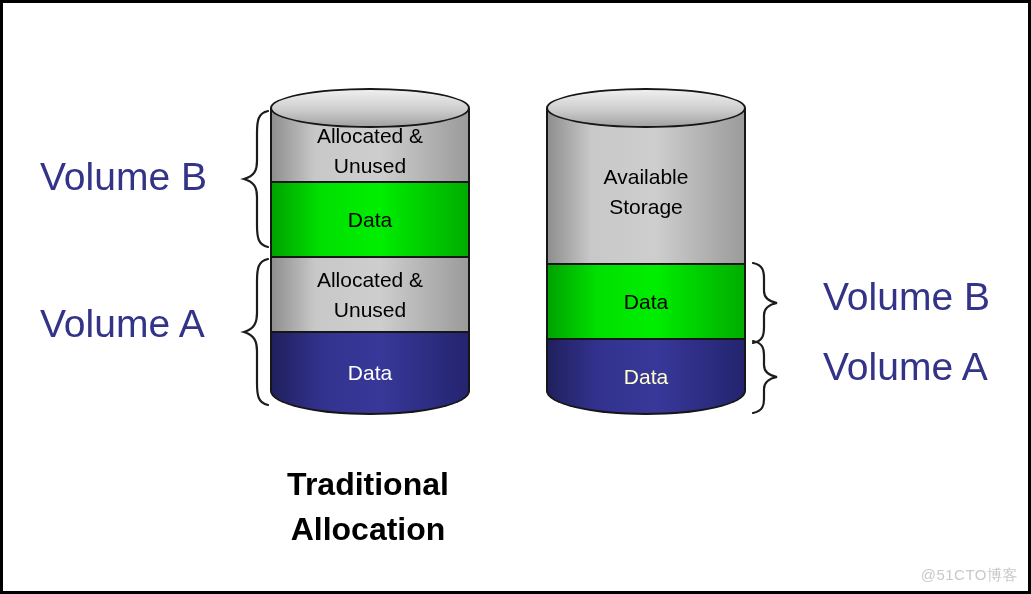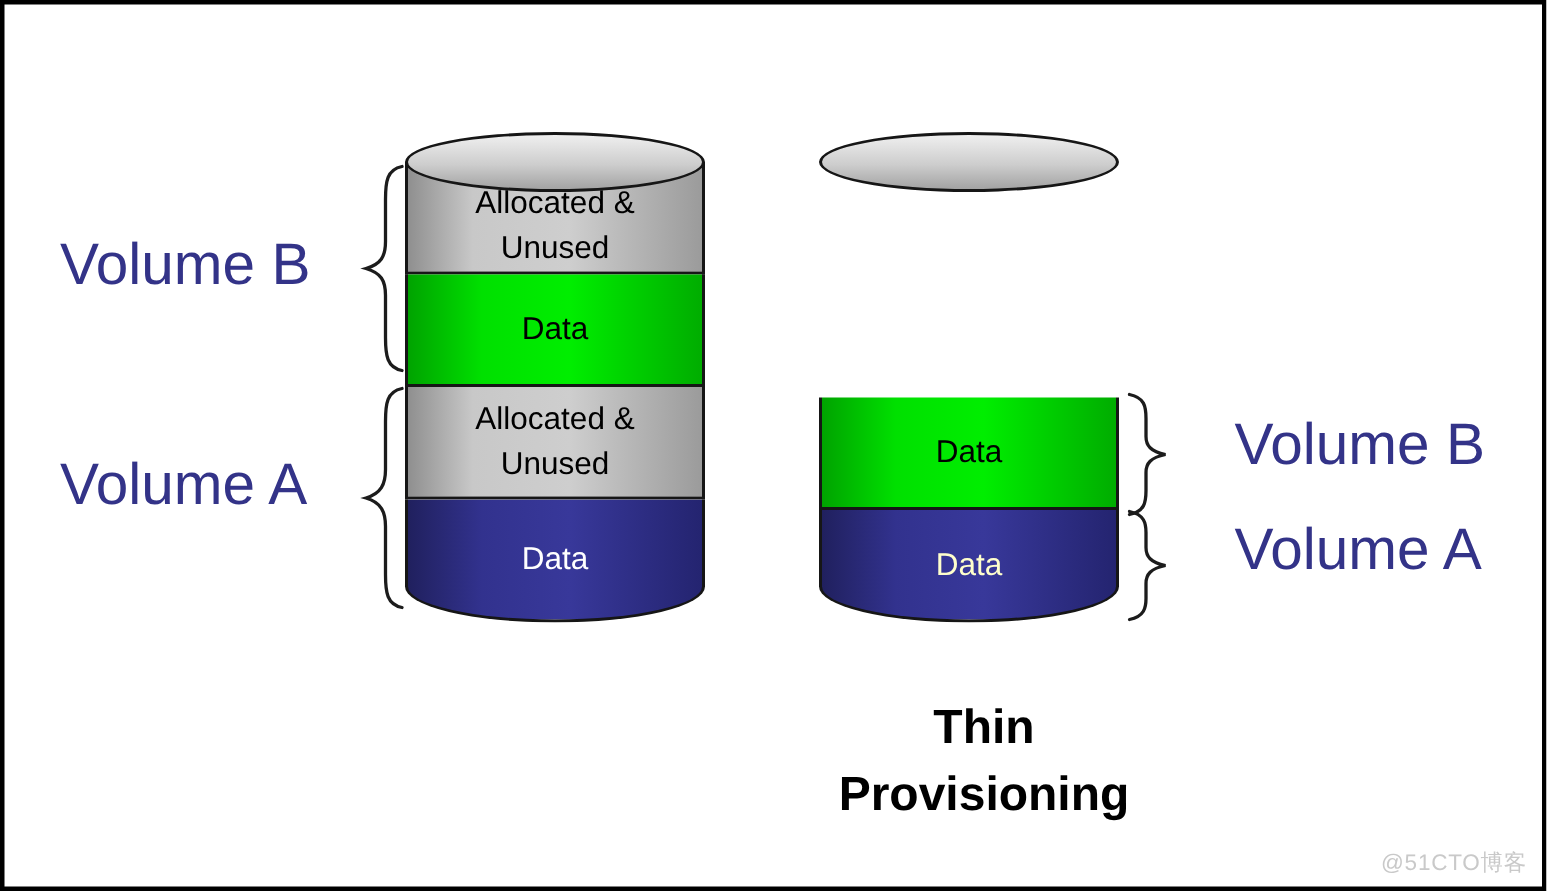--- a/index.html
+++ b/index.html
@@ -83,37 +83,41 @@
       <span>Allocated &amp;
 Unused</span>
     </div>
     <div class="sec navy bottom" style="top:245px; height:82px;">
       <span>Data</span>
     </div>
     <div class="ellipse"></div>
   </div>
 
   <div class="cylinder" style="left:543px; top:85px; width:200px; height:332px;">
+    <div class="sec gray first" style="top:20px; height:157px;">
+      <span>Available
+Storage</span>
+    </div>
     <div class="sec green" style="top:177px; height:75px;">
       <span>Data</span>
     </div>
     <div class="sec navy cream bottom" style="top:252px; height:75px;">
       <span>Data</span>
     </div>
     <div class="ellipse"></div>
   </div>
 
   <svg class="brace" style="left:747px; top:258px;" width="32" height="84" viewBox="0 0 32 84">
     <path d="M3 2 C13 4 14 10 14 18 L14 30 C14 36 17 40 27 42 C17 44 14 48 14 54 L14 66 C14 74 13 80 3 82"></path>
   </svg>
   <svg class="brace" style="left:747px; top:336px;" width="32" height="76" viewBox="0 0 32 76">
     <path d="M3 2 C13 4 14 10 14 16 L14 26 C14 32 17 36 27 38 C17 40 14 44 14 50 L14 60 C14 66 13 72 3 74"></path>
   </svg>
 
   <div class="vol-label" style="left:820px; top:277px;">Volume B</div>
   <div class="vol-label" style="left:820px; top:347px;">Volume A</div>
 
-  <div class="title" style="left:503px; top:459px;">Thin
-Provisioning</div>
+  <div class="title" style="left:215px; top:459px;">Traditional
+Allocation</div>
 
   <div class="watermark">@51CTO博客</div>
 
 </div>
 
 </body></html>

